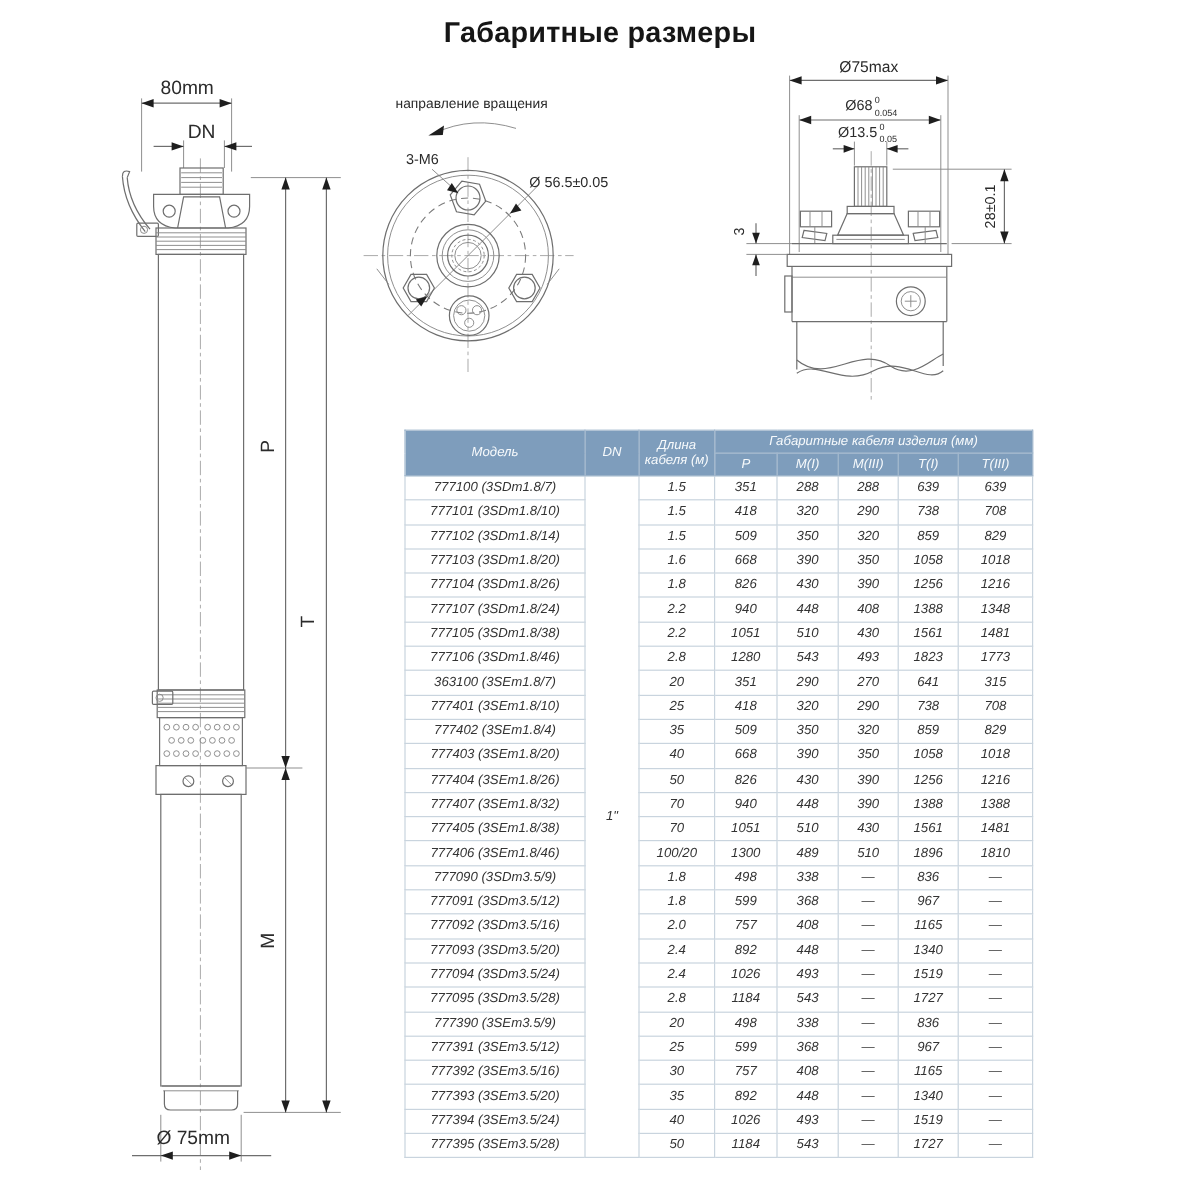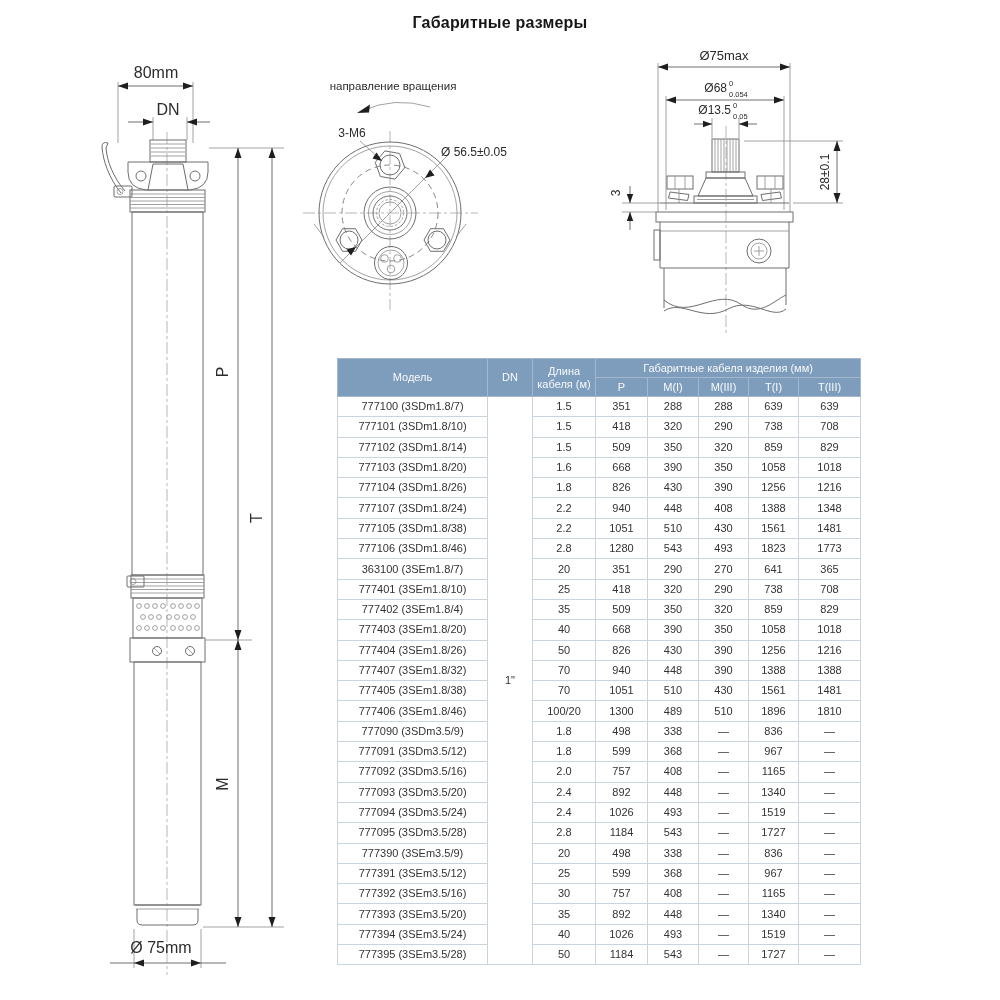--- a/index.html
+++ b/index.html
@@ -1,31 +1,31 @@
 <!DOCTYPE html>
 <html><head>
 <meta charset="utf-8">
 <style>
   html,body{margin:0;padding:0;}
   body{width:1000px;height:1000px;position:relative;background:#ffffff;
        font-family:"Liberation Sans",sans-serif;overflow:hidden;}
   .page-title{position:absolute;top:14px;left:0;width:1000px;text-align:center;
-       font-size:16px;font-weight:600;color:#161616;letter-spacing:.2px;}
+       font-size:24px;font-weight:600;color:#161616;letter-spacing:.2px;}
   svg{position:absolute;overflow:visible;}
   svg .ln{stroke:#6e6e6e;stroke-width:1;fill:none;}
   svg .thin{stroke:#8a8a8a;stroke-width:.8;fill:none;}
   svg .cl{stroke:#9a9a9a;stroke-width:.7;fill:none;stroke-dasharray:12 3 3 3;}
   svg .dash{stroke:#7a7a7a;stroke-width:.9;fill:none;stroke-dasharray:6 4;}
   svg .arr{fill:#1e1e1e;stroke:none;}
   svg text{fill:#2b2b2b;}
   .dimtxt{font-size:16px;}
   .dimtxt-sm{font-size:12px;}
   .tol{font-size:7.5px;}
   .spec-table{position:absolute;left:337px;top:358px;width:523px;
-      border-collapse:collapse;table-layout:fixed;font-size:11px;}
+      border-collapse:collapse;table-layout:fixed;font-size:11px;font-style:italic;}
   .spec-table th{background:#7E9DBC;color:#f7fafc;font-weight:400;
       border:1px solid #a3b8cd;height:18px;padding:0 1px;line-height:1.1;}
   .spec-table td{border:1px solid #c9d4de;color:#333;text-align:center;
       height:19.3px;padding:0 2px;background:#fff;line-height:1;}
   .spec-table td.dn-cell{font-size:11px;}
 </style>
 </head>
 <body>
 
 <div class="page-title">Габаритные размеры</div>
@@ -425,21 +425,21 @@
         <td>1823</td>
         <td>1773</td>
       </tr>
       <tr>
         <td>363100 (3SEm1.8/7)</td>
         <td>20</td>
         <td>351</td>
         <td>290</td>
         <td>270</td>
         <td>641</td>
-        <td>365</td>
+        <td>315</td>
       </tr>
       <tr>
         <td>777401 (3SEm1.8/10)</td>
         <td>25</td>
         <td>418</td>
         <td>320</td>
         <td>290</td>
         <td>738</td>
         <td>708</td>
       </tr>

